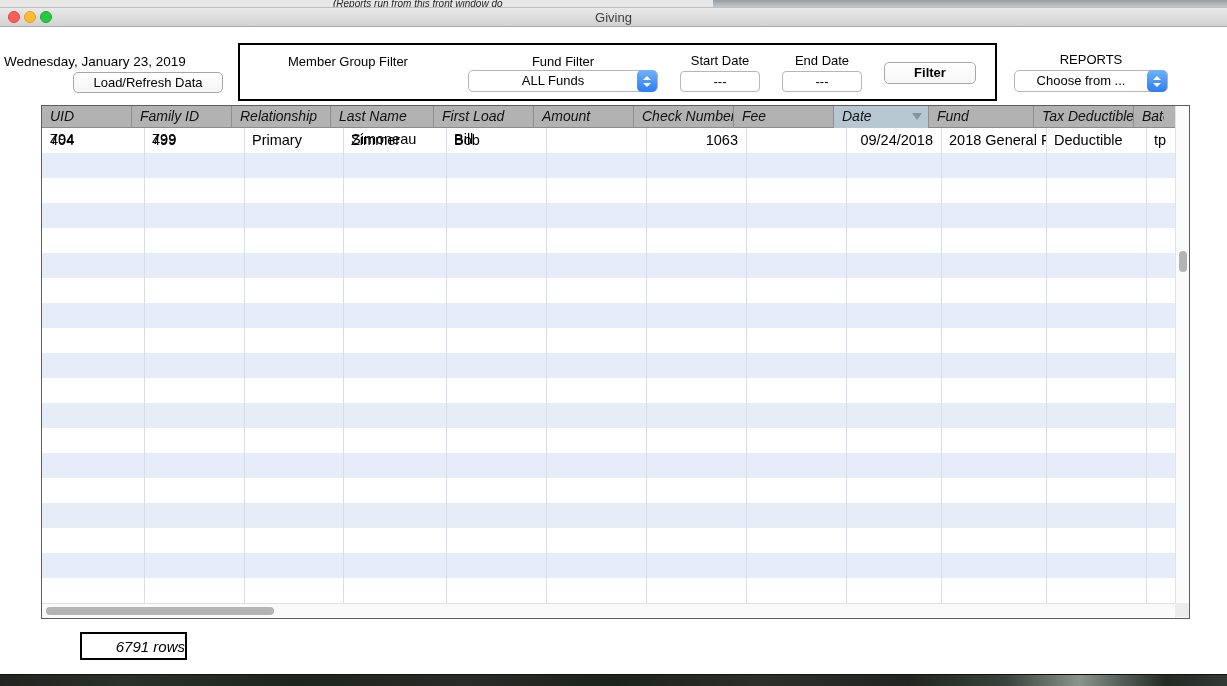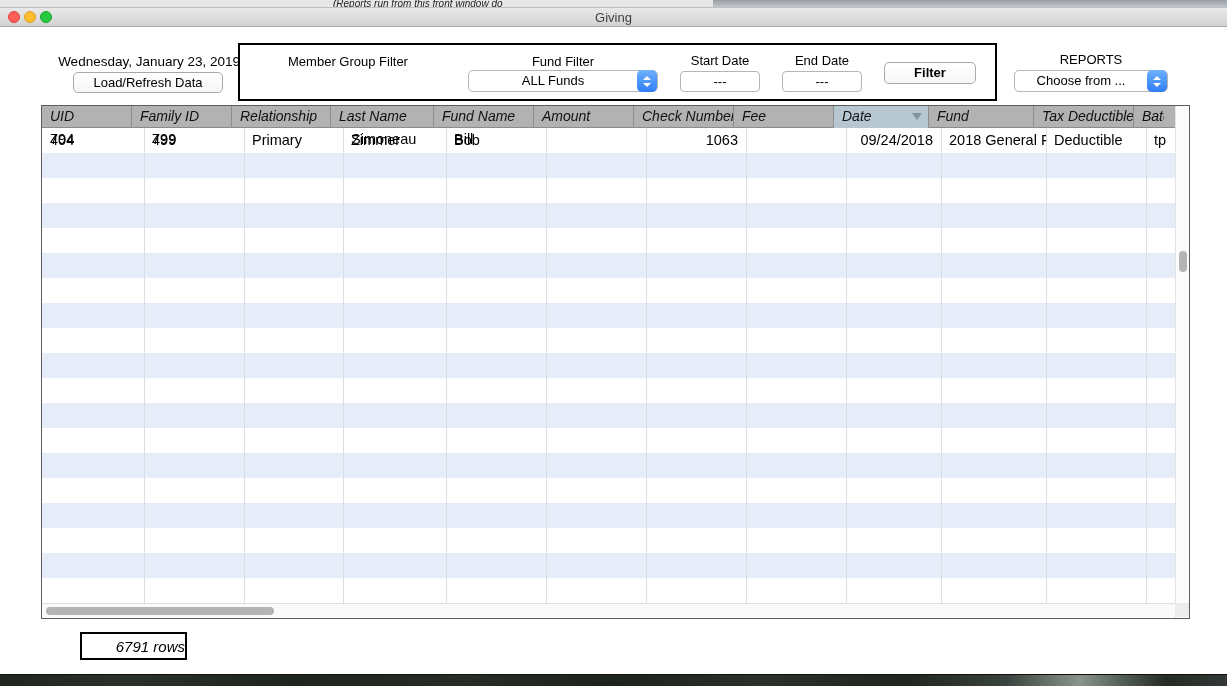--- a/index.html
+++ b/index.html
@@ -26,21 +26,21 @@
   .titlebar { position:absolute; left:0; top:0; width:100%; height:19px;
     background:linear-gradient(180deg,#e9e9e9,#d2d2d2); border-bottom:1px solid #aaa; }
   .title { position:absolute; left:0; right:0; top:0; height:19px; line-height:19px;
     text-align:center; font-size:13px; color:#3f3f3f; }
   .light { position:absolute; top:3px; width:12px; height:12px; border-radius:50%; }
   .light.red { left:8px; background:#ff5f57; border:0.5px solid #e0443e; }
   .light.yellow { left:24px; background:#febc2e; border:0.5px solid #dea123; }
   .light.green { left:40px; background:#28c840; border:0.5px solid #1aab29; }
 
   
-  .date-text { position:absolute; left:24px; top:46px; width:216px; text-align:right;
+  .date-text { position:absolute; left:4px; top:46px; width:216px; text-align:left;
     font-size:13.5px; color:#000; }
   .btn { position:absolute; background:linear-gradient(180deg,#ffffff,#f6f6f6);
     border:1px solid #a8a8a8; border-radius:5px; font-size:13px; color:#000;
     text-align:center; }
   .load-btn { left:45px; top:64px; width:150px; height:21px; line-height:19px;margin-left:28px; }
   .group-box { position:absolute; left:238px; top:35px; width:759px; height:58px;
     border:2px solid #000; background:#fff; }
   .ctl-label { position:absolute; font-size:13px; color:#000; text-align:center; }
   .lbl-mgf { left:258px; top:46px; width:180px; }
   .lbl-ff  { left:468px; top:46px; width:190px; }
@@ -168,21 +168,21 @@
       </div>
   </div>
 
   <div class="table-wrap">
     <div class="grid-area">
       <div class="thead">
         <div class="th" style="width:90px">UID</div>
         <div class="th" style="width:100px">Family ID</div>
         <div class="th" style="width:99px">Relationship</div>
         <div class="th" style="width:103px">Last Name</div>
-        <div class="th" style="width:100px">Fund Name</div>
+        <div class="th" style="width:100px">First Load</div>
         <div class="th" style="width:100px">Amount</div>
         <div class="th" style="width:100px">Check Number</div>
         <div class="th" style="width:100px">Fee</div>
         <div class="th sorted" style="width:95px">
           <span>Date</span>
           <span class="sort-tri"></span>
         </div>
         <div class="th" style="width:105px">Fund</div>
         <div class="th" style="width:100px">Tax Deductible</div>
         <div class="th" style="width:30px;border-right:none">Batch</div>

